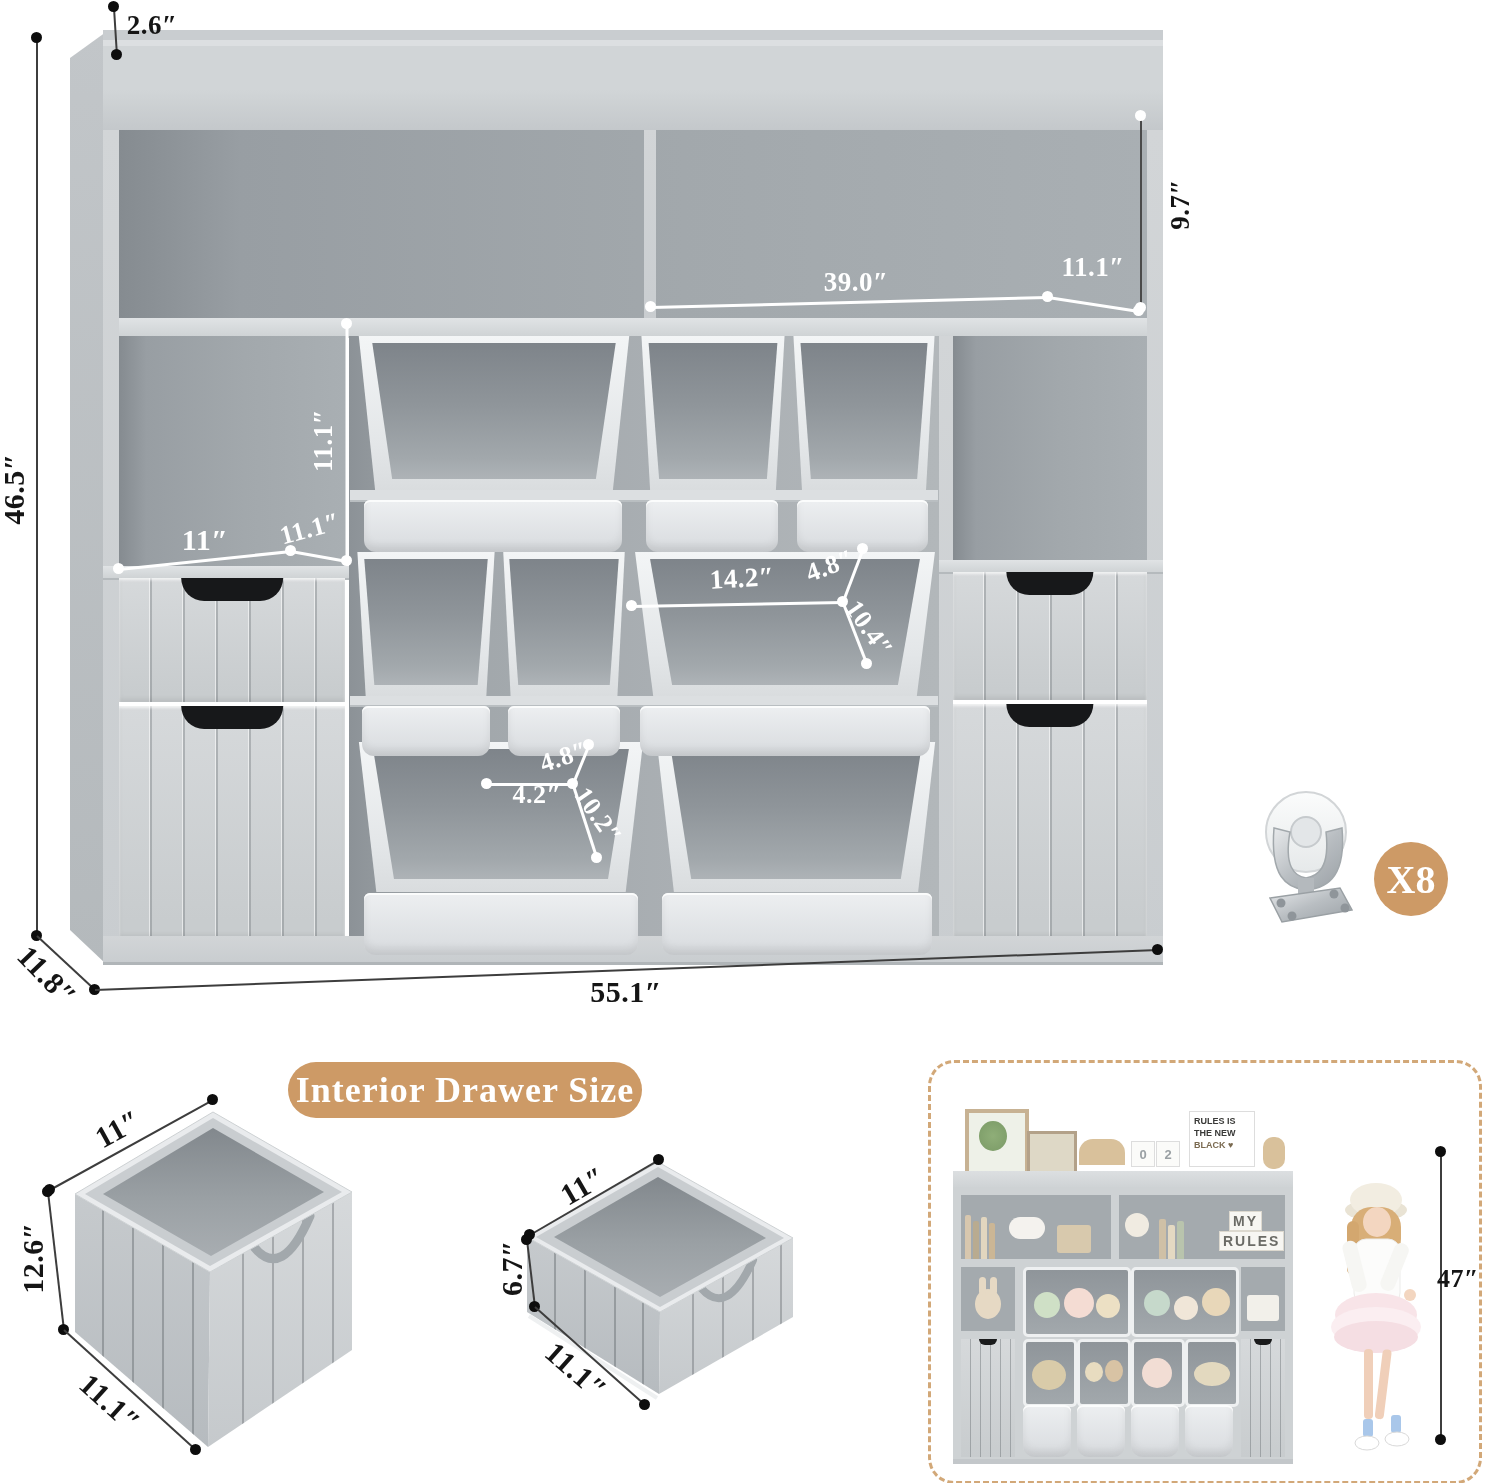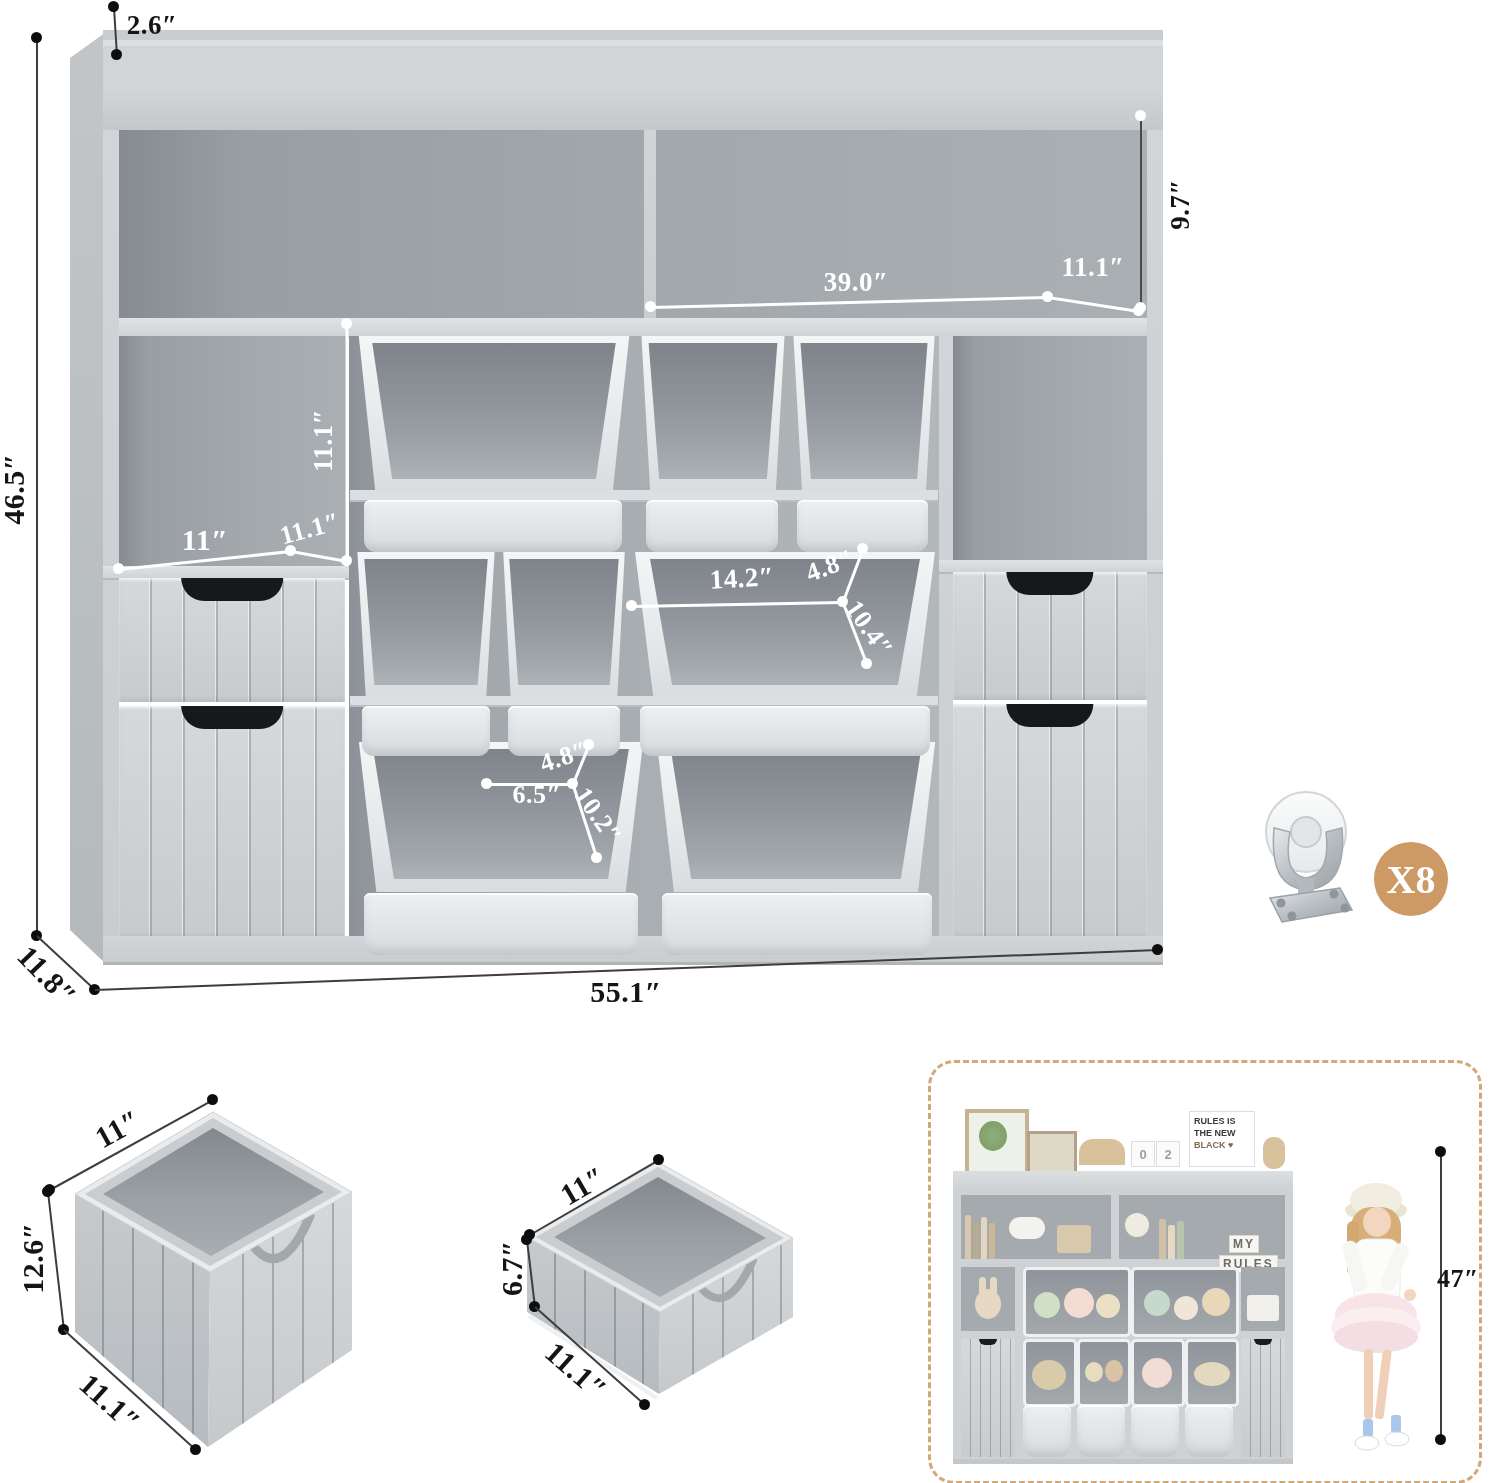--- a/index.html
+++ b/index.html
@@ -44,21 +44,21 @@
   .photo{position:absolute;left:928px;top:1060px;width:548px;height:418px;background:#fff;
          border:3px dashed #d2a878;border-radius:26px;}
   .mini-bin{position:absolute;border:3px solid #eef0f1;border-radius:5px;
             background:linear-gradient(180deg,#8f959a,#a2a8ac);overflow:hidden;}
   .blob{position:absolute;border-radius:50%;}
   .mini-drawer{position:absolute;background:
       repeating-linear-gradient(90deg,transparent 0 9px,rgba(116,122,126,.5) 9px 10px),
       linear-gradient(180deg,#d6d9db,#c8ccce);}
   .mini-notch{position:absolute;top:0;left:50%;transform:translateX(-50%);width:18px;height:6px;background:#1a1b1c;border-radius:0 0 6px 6px;}
   .tile{position:absolute;background:#f7f6f2;color:#6b6b66;font-family:"Liberation Sans",sans-serif;
-        font-size:12px;font-weight:700;letter-spacing:2px;padding:1px 3px;border:1px solid #ddd9cf;margin-top:24px;}
+        font-size:14px;font-weight:700;letter-spacing:2px;padding:1px 3px;border:1px solid #ddd9cf;}
   .signline{font-family:"Liberation Sans",sans-serif;font-size:9px;font-weight:700;color:#3a3a38;line-height:1.35;}
   .bookbar{position:absolute;bottom:0;border-radius:2px 2px 0 0;}
 </style>
 </head>
 <body>
 
 <div class="canvas">
 
   <div class="abs" style="left:70px;top:28px;width:36px;height:940px;
               clip-path:polygon(36px 4px,36px 936px,0px 902px,0px 30px);
@@ -200,21 +200,21 @@
   <div class="dlabel w" style="left:869px;top:631px;transform:rotate(55deg);font-size:26px;">10.4″</div>
 
   <div class="dl w" style="left:589px;top:744px;width:42px;transform:rotate(112.3deg);"></div>
   <div class="dl w" style="left:487px;top:783px;width:86px;"></div>
   <div class="dl w" style="left:573px;top:783px;width:78px;transform:rotate(72deg);"></div>
   <div class="dot w" style="left:589px;top:745px;"></div>
   <div class="dot w" style="left:573px;top:784px;"></div>
   <div class="dot w" style="left:487px;top:784px;"></div>
   <div class="dot w" style="left:597px;top:858px;"></div>
   <div class="dlabel w" style="left:564px;top:759px;transform:rotate(-18deg);font-size:26px;">4.8″</div>
-  <div class="dlabel w" style="left:537px;top:797px;font-size:26px;">6.5″</div>
+  <div class="dlabel w" style="left:537px;top:797px;font-size:26px;">4.2″</div>
   <div class="dlabel w" style="left:598px;top:818px;transform:rotate(55deg);font-size:26px;">10.2″</div>
 
 
   <svg class="abs" style="left:1250px;top:784px;" width="112" height="152" viewBox="0 0 112 152">
     <defs>
       <linearGradient id="wg" x1="0" y1="0" x2="0" y2="1">
         <stop offset="0" stop-color="#fbfcfc"></stop>
           <stop offset="1" stop-color="#e6e9ea"></stop>
       </linearGradient>
       <linearGradient id="sg" x1="0" y1="0" x2="1" y2="1">
@@ -230,20 +230,23 @@
     <path d="M20,114 L90,104 L102,126 L32,138 Z" fill="url(#sg)" stroke="#9aa0a4" stroke-width="1.5"></path>
     <circle cx="31" cy="119" r="4.5" fill="#8f959a"></circle>
       <circle cx="84" cy="110" r="4.5" fill="#8f959a"></circle>
     <circle cx="95" cy="124" r="4.5" fill="#8f959a"></circle>
       <circle cx="42" cy="132" r="4.5" fill="#8f959a"></circle>
   </svg>
   <div class="circlebadge" style="left:1374px;top:842px;width:74px;height:74px;font-size:40px;">
       <span>X8</span>
     </div>
 
+  <div class="pill" style="left:288px;top:1062px;width:354px;height:56px;font-size:36px;">
+      <span>Interior Drawer Size</span>
+    </div>
 
   <svg class="abs" style="left:48px;top:1095px;" width="370" height="365" viewBox="0 0 370 365">
     <defs>
       <linearGradient id="fl" x1="0" y1="0" x2="0" y2="1">
           <stop offset="0" stop-color="#c6cacd"></stop>
           <stop offset="1" stop-color="#b6bbbf"></stop>
         </linearGradient>
       <linearGradient id="fr" x1="0" y1="0" x2="0" y2="1">
           <stop offset="0" stop-color="#d6d9db"></stop>
           <stop offset="1" stop-color="#c5c9cc"></stop>

